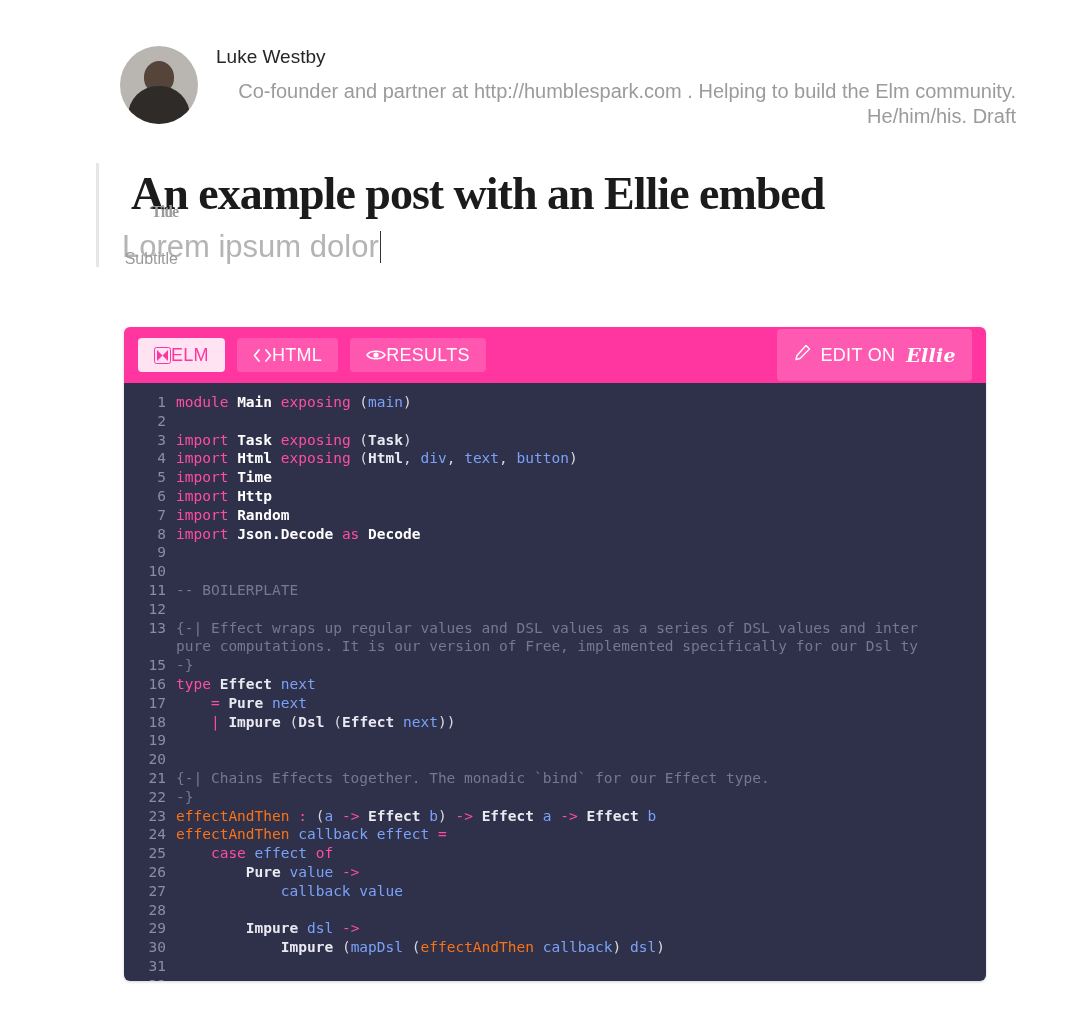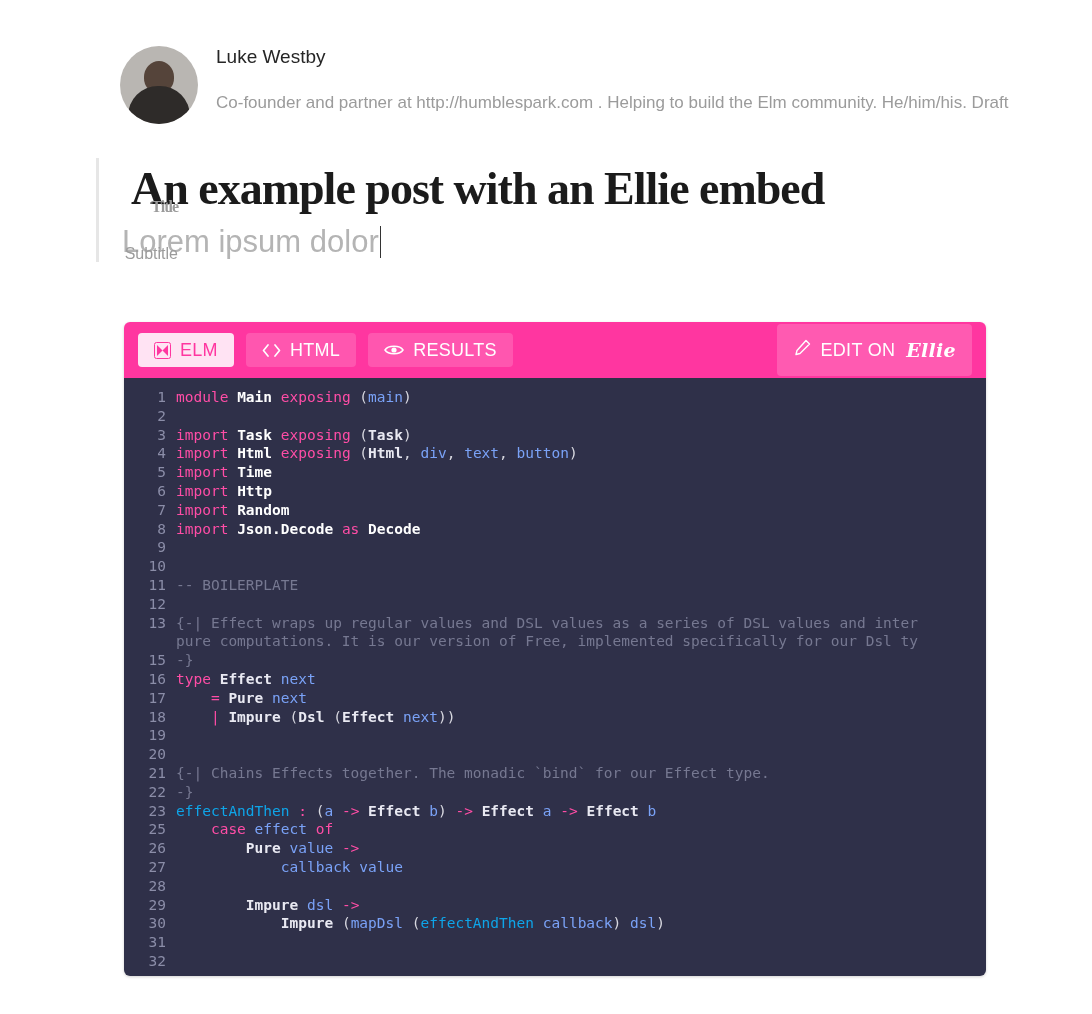--- a/index.html
+++ b/index.html
@@ -56,24 +56,24 @@
     margin-left: 18px;
     padding-top: 2px;
     max-width: 800px;
   }
   .author-name {
     font-size: 19px;
     color: #262626;
     line-height: 26px;
   }
   .author-bio {
-    font-size: 17px;
+    font-size: 20px;
     color: #9b9b9b;
     line-height: 25px;
-    margin-top: 20px;
+    margin-top: 9px;
     text-align: right;
   }
 
   
   .title-block {
     position: relative;
     margin-top: 32px;
     padding-left: 96px;
   }
   .title-rule {
@@ -136,21 +136,20 @@
     background: #ff36a0;
     height: 56px;
     display: flex;
     align-items: center;
     padding: 0 14px;
     box-sizing: border-box;
   }
   .tab {
     display: flex;
     align-items: center;
-    gap: 9px;
     height: 34px;
     padding: 0 16px;
     border-radius: 4px;
     margin-right: 12px;
     color: #ffffff;
     font-size: 18px;
     letter-spacing: .3px;
     background: rgba(255,255,255,0.16);
     box-sizing: border-box;
   }
@@ -202,21 +201,21 @@
     min-width: 52px;
     text-align: right;
     padding-right: 10px;
     color: #8b8da8;
     box-sizing: border-box;
     user-select: none;
   }
   .lc { color: #d8d8e0; }
 
   .kw   { color: #ff4da6; }   
-  .fn   { color: #0ea5e9; }   
+  .fn   { color: #f97316; }   
   .id   { color: #ffffff; font-weight: bold; }
   .ty   { color: #e9e9f2; font-weight: bold; }
   .var  { color: #7aa2f7; }
   .cm   { color: #767891; }
   .pn   { color: #d8d8e0; }
   .ca   { color: #ff4da6; }
 </style>
 </head>
 <body>
 
@@ -310,20 +309,21 @@
       <div class="code-line"><span class="ln"></span><span class="lc"><span class="cm">pure computations. It is our version of Free, implemented specifically for our Dsl ty</span></span></div>
       <div class="code-line"><span class="ln">15</span><span class="lc"><span class="cm">-}</span></span></div>
       <div class="code-line"><span class="ln">16</span><span class="lc"><span class="kw">type</span><span class="lc"> </span><span class="ty">Effect</span><span class="lc"> </span><span class="var">next</span></span></div>
       <div class="code-line"><span class="ln">17</span><span class="lc"><span class="lc">    </span><span class="ca">=</span><span class="lc"> </span><span class="ty">Pure</span><span class="lc"> </span><span class="var">next</span></span></div>
       <div class="code-line"><span class="ln">18</span><span class="lc"><span class="lc">    </span><span class="ca">|</span><span class="lc"> </span><span class="ty">Impure</span><span class="lc"> </span><span class="pn">(</span><span class="ty">Dsl</span><span class="lc"> </span><span class="pn">(</span><span class="ty">Effect</span><span class="lc"> </span><span class="var">next</span><span class="pn">))</span></span></div>
       <div class="code-line"><span class="ln">19</span><span class="lc"></span></div>
       <div class="code-line"><span class="ln">20</span><span class="lc"></span></div>
       <div class="code-line"><span class="ln">21</span><span class="lc"><span class="cm">{-| Chains Effects together. The monadic `bind` for our Effect type.</span></span></div>
       <div class="code-line"><span class="ln">22</span><span class="lc"><span class="cm">-}</span></span></div>
       <div class="code-line"><span class="ln">23</span><span class="lc"><span class="fn">effectAndThen</span><span class="lc"> </span><span class="ca">:</span><span class="lc"> </span><span class="pn">(</span><span class="var">a</span><span class="lc"> </span><span class="ca">-&gt;</span><span class="lc"> </span><span class="ty">Effect</span><span class="lc"> </span><span class="var">b</span><span class="pn">)</span><span class="lc"> </span><span class="ca">-&gt;</span><span class="lc"> </span><span class="ty">Effect</span><span class="lc"> </span><span class="var">a</span><span class="lc"> </span><span class="ca">-&gt;</span><span class="lc"> </span><span class="ty">Effect</span><span class="lc"> </span><span class="var">b</span></span></div>
+      <div class="code-line"><span class="ln">24</span><span class="lc"><span class="fn">effectAndThen</span><span class="lc"> </span><span class="var">callback</span><span class="lc"> </span><span class="var">effect</span><span class="lc"> </span><span class="ca">=</span></span></div>
       <div class="code-line"><span class="ln">25</span><span class="lc"><span class="lc">    </span><span class="kw">case</span><span class="lc"> </span><span class="var">effect</span><span class="lc"> </span><span class="kw">of</span></span></div>
       <div class="code-line"><span class="ln">26</span><span class="lc"><span class="lc">        </span><span class="ty">Pure</span><span class="lc"> </span><span class="var">value</span><span class="lc"> </span><span class="ca">-&gt;</span></span></div>
       <div class="code-line"><span class="ln">27</span><span class="lc"><span class="lc">            </span><span class="var">callback</span><span class="lc"> </span><span class="var">value</span></span></div>
       <div class="code-line"><span class="ln">28</span><span class="lc"></span></div>
       <div class="code-line"><span class="ln">29</span><span class="lc"><span class="lc">        </span><span class="ty">Impure</span><span class="lc"> </span><span class="var">dsl</span><span class="lc"> </span><span class="ca">-&gt;</span></span></div>
       <div class="code-line"><span class="ln">30</span><span class="lc"><span class="lc">            </span><span class="ty">Impure</span><span class="lc"> </span><span class="pn">(</span><span class="var">mapDsl</span><span class="lc"> </span><span class="pn">(</span><span class="fn">effectAndThen</span><span class="lc"> </span><span class="var">callback</span><span class="pn">)</span><span class="lc"> </span><span class="var">dsl</span><span class="pn">)</span></span></div>
       <div class="code-line"><span class="ln">31</span><span class="lc"></span></div>
       <div class="code-line"><span class="ln">32</span><span class="lc"></span></div>
     </div>
 </div>

